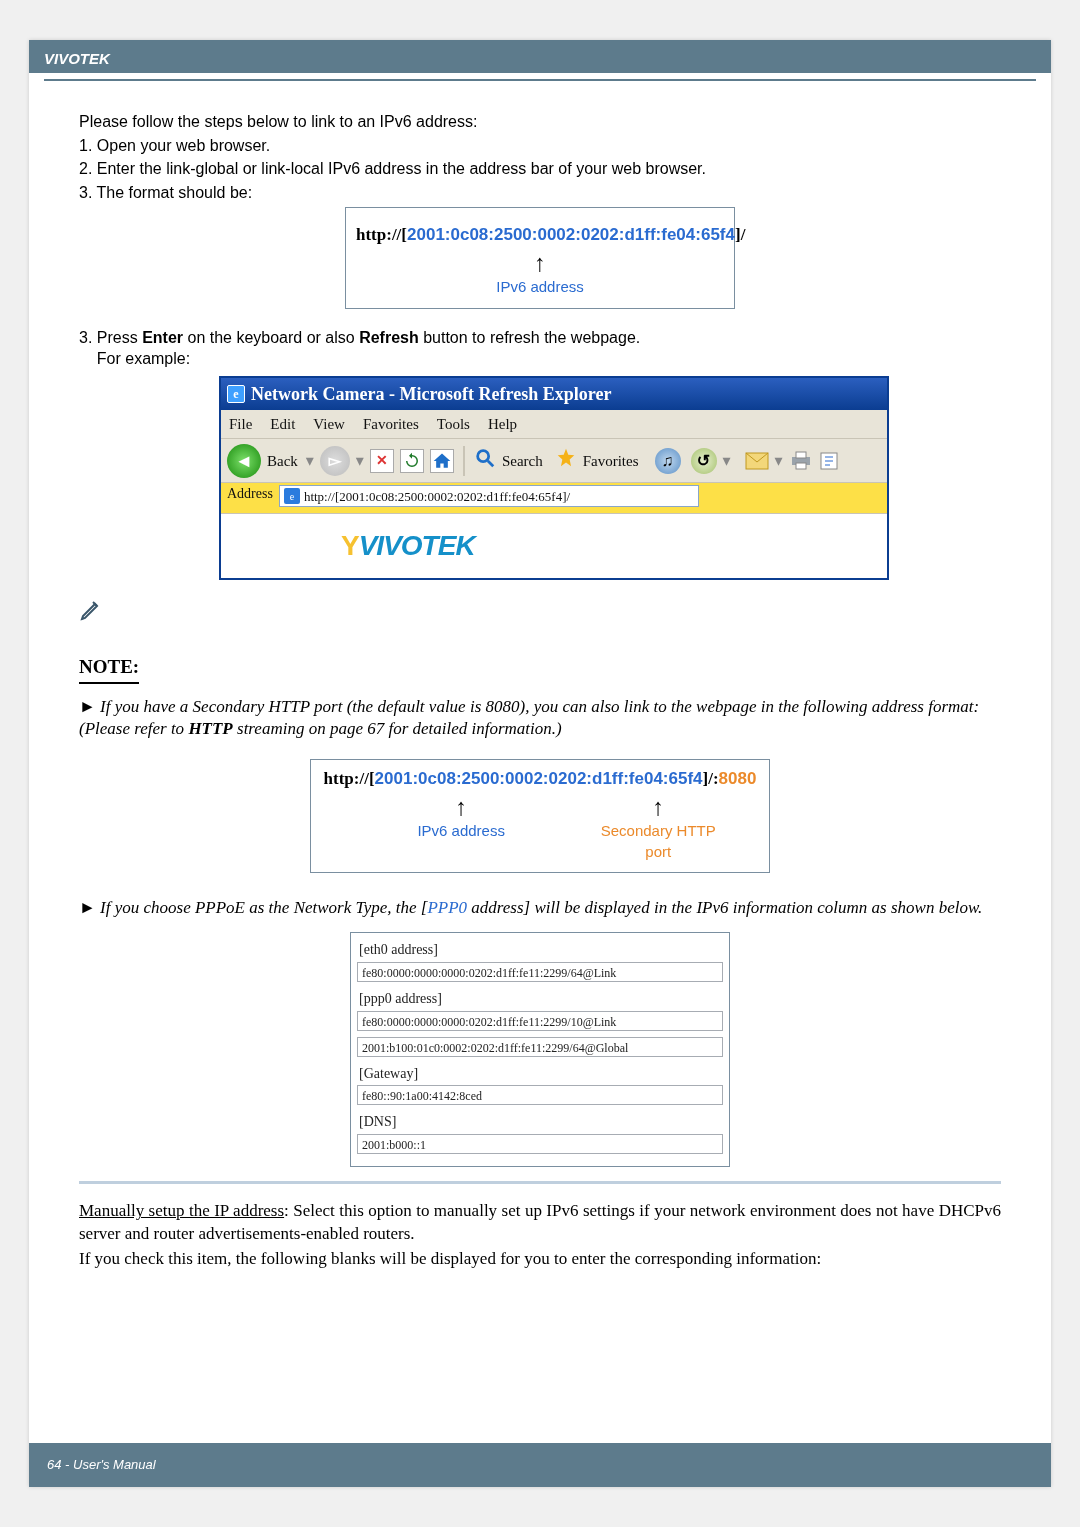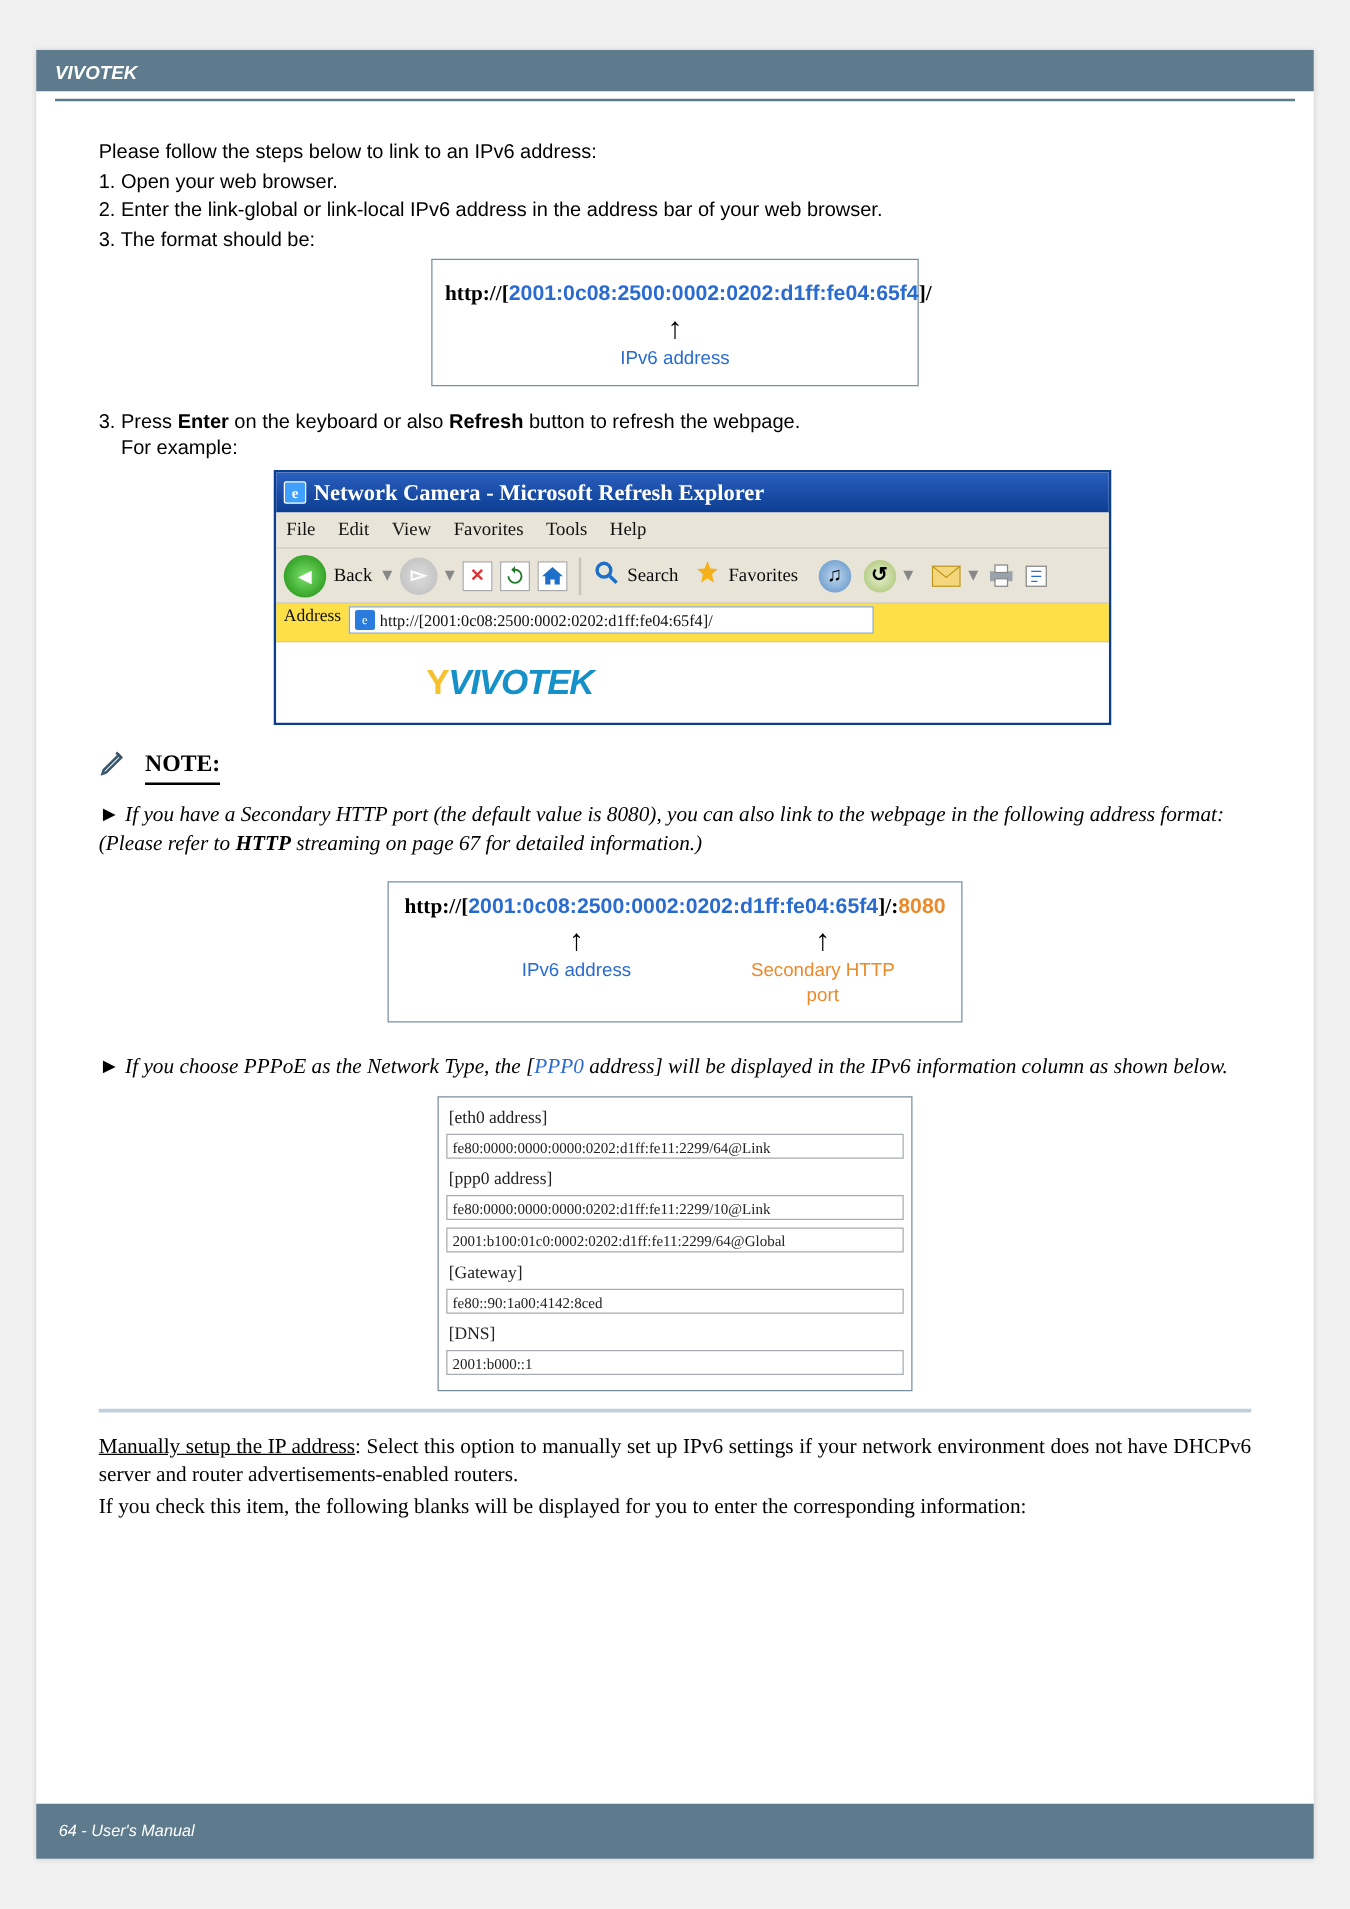--- a/index.html
+++ b/index.html
@@ -114,21 +114,21 @@
   .ie-addr .input{
     flex:0 0 420px;
     background:#fff;border:1px solid #8aa6c9;height:22px;display:flex;align-items:center;gap:4px;padding:0 4px;
   }
   .ie-addr .input .ie-ico2{width:16px;height:16px;background:#2a7bde;border-radius:2px;display:inline-flex;align-items:center;justify-content:center;color:#fff;font-size:10px;}
   .ie-addr .input span{font-family:"Times New Roman",serif;font-size:13px;color:#111;}
   .ie-body{height:64px;display:flex;align-items:center;padding-left:120px;background:#fff;}
   .vivotek-logo{font-family:Arial;color:#1590c9;font-weight:900;font-size:28px;letter-spacing:-1px;font-style:italic;display:flex;align-items:center;gap:2px;}
   .vivotek-logo .y{color:#f6c130;font-style:normal;margin-right:-2px;}
 
-  .note-row{display:flex;align-items:center;gap:13px;margin:18px 0 12px 0;}
+  .note-row{display:flex;align-items:flex-start;gap:26px;margin:18px 0 12px 0;flex-direction:column;}
   .note-pencil svg{width:24px;height:24px;}
   .note-label{font-family:"Times New Roman",serif;font-weight:bold;font-size:19px;border-bottom:2px solid #000;padding-bottom:2px;}
 
   .note-body{font-style:italic;font-family:"Times New Roman",serif;font-size:17px;margin:6px 0 0 0;}
   .arrowhead{font-style:normal;font-family:Arial;}
   .note-body .httpword{font-weight:bold;font-family:"Times New Roman",serif;}
 
   .box2{
     width:460px;margin:18px auto 24px auto;border:1px solid #7a8fa0;padding:8px 10px 10px 10px;text-align:center;
   }

